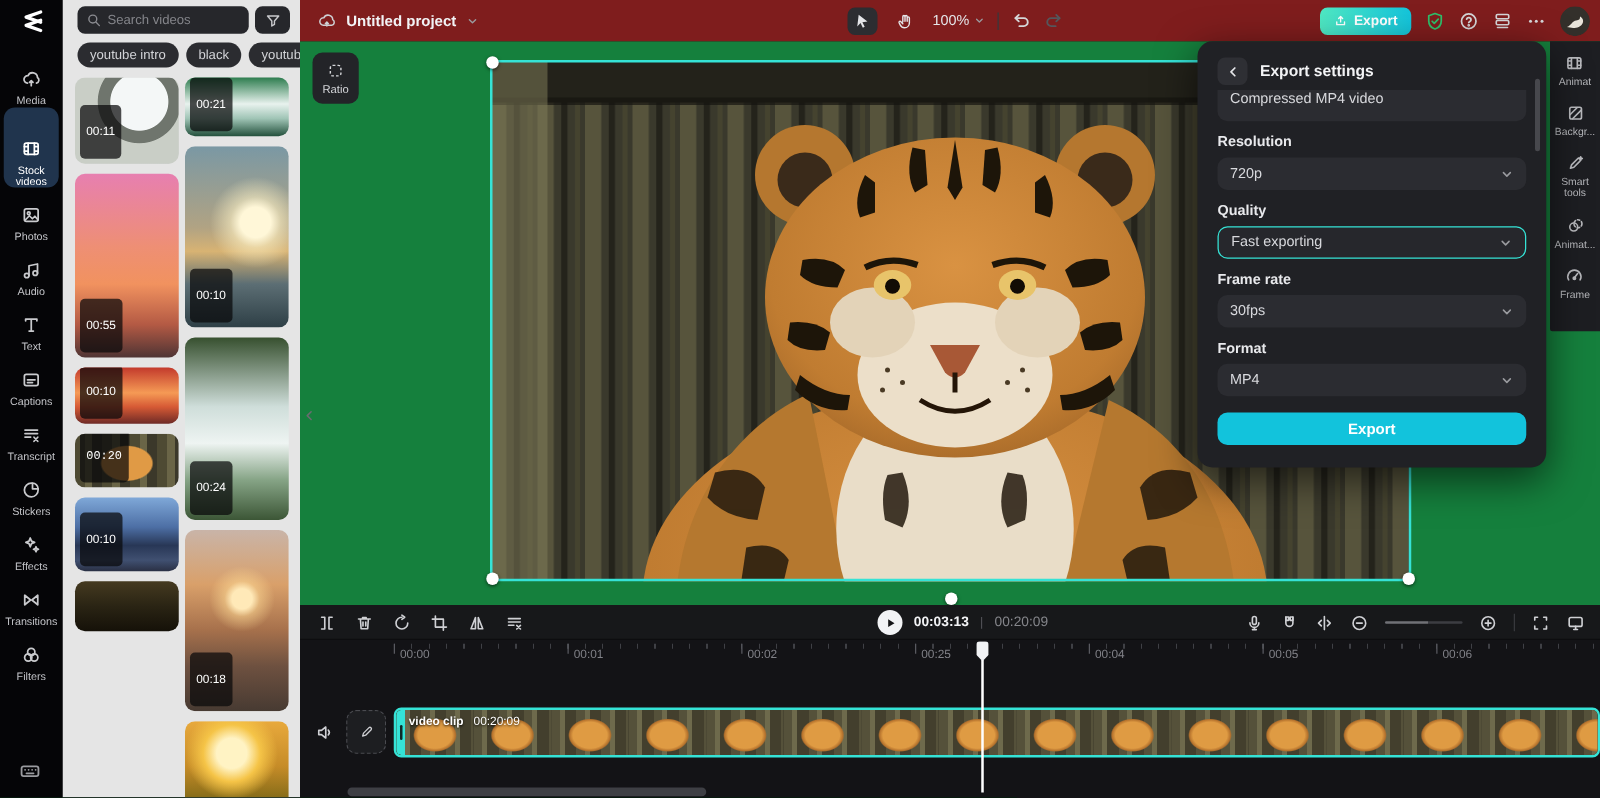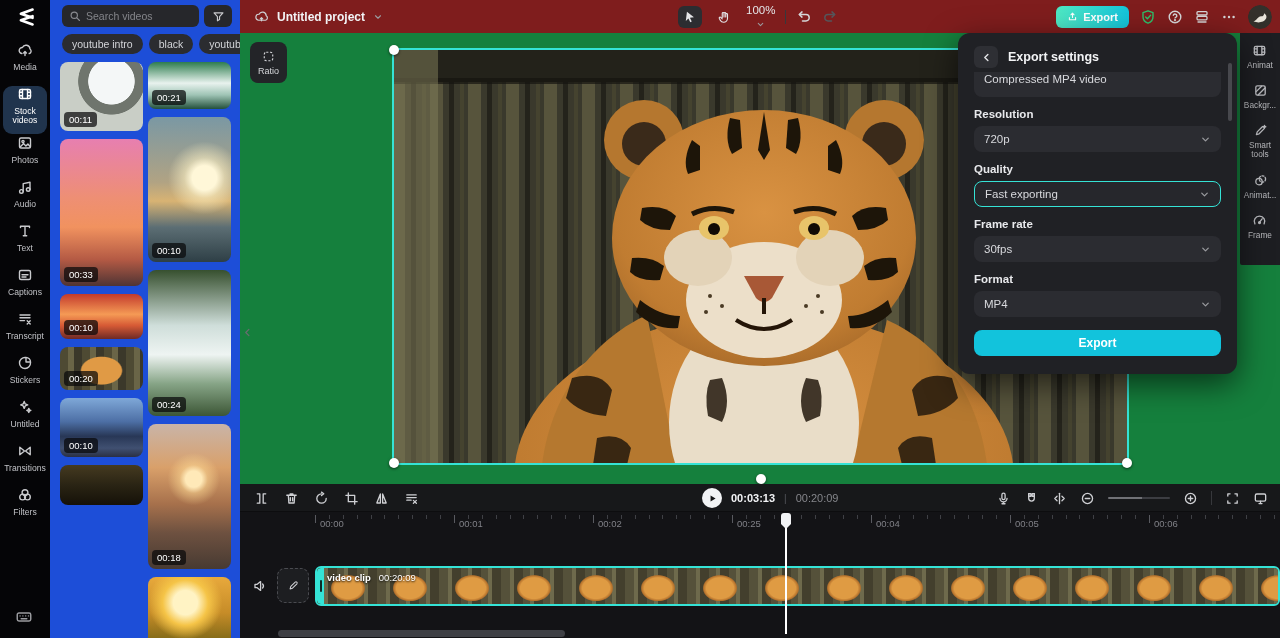--- a/index.html
+++ b/index.html
@@ -10,42 +10,42 @@
     color:#e8e9ec; -webkit-font-smoothing:antialiased;
   }
   .ic { display:inline-flex; align-items:center; justify-content:center; flex:0 0 auto; }
   .ic svg { width:100%; height:100%; display:block; }
 
   
   .leftnav { position:absolute; left:0; top:0; width:50px; height:638px; background:#050507; z-index:6; }
   .logo { width:50px; height:34px; display:flex; align-items:center; justify-content:center; color:#fff; }
   .logo .ic { width:22px; height:22px; }
   .nav-list { display:flex; flex-direction:column; align-items:center; margin-top:8px; }
-  .nav-item { width:44px; height:43px; border-radius:9px; display:flex; flex-direction:column; align-items:center; justify-content:flex-start; gap:5px; cursor:pointer; color:#c9cacd; margin-bottom:1px; }
+  .nav-item { width:44px; height:43px; border-radius:9px; display:flex; flex-direction:column; align-items:center; justify-content:flex-end; gap:5px; cursor:pointer; color:#c9cacd; margin-bottom:1px; }
   .nav-item .ic { width:16px; height:16px; }
   .nav-item .nav-label { font-size:8.6px; color:#c2c3c7; text-align:center; line-height:1.05; }
-  .nav-item.active { background:#20344d; height:48px; }
+  .nav-item.active { background:#20344d; height:64px; }
   .nav-item.active .nav-label, .nav-item.active { color:#fff; }
   .kbd-btn { position:absolute; left:13px; bottom:12px; width:22px; height:18px; color:#9a9b9f; }
 
   
-  .media-panel { position:absolute; left:50px; top:0; width:190px; height:638px; background:#1d4ed8; z-index:5; overflow:hidden; }
+  .media-panel { position:absolute; left:50px; top:0; width:190px; height:638px; background:#e5e5e5; z-index:5; overflow:hidden; }
   .search-row { position:absolute; left:12px; top:5px; width:170px; display:flex; gap:5px; }
   .search-box { width:137px; height:22px; background:#26272b; border-radius:6px; display:flex; align-items:center; padding:0 7px; gap:5px; }
   .search-box .ic { width:12px; height:12px; color:#8a8b90; }
   .search-box input { background:transparent; border:none; outline:none; color:#d8d9dd; font-size:10.5px; width:100%; font-family:"Liberation Sans", sans-serif; }
   .search-box input::placeholder { color:#84858a; }
   .filter-btn { width:28px; height:22px; background:#26272b; border-radius:6px; display:flex; align-items:center; justify-content:center; color:#c9cacd; cursor:pointer; }
   .filter-btn .ic { width:13px; height:13px; }
   .tag-row { position:absolute; left:12px; top:34px; display:flex; gap:6px; }
   .chip { height:20px; padding:0 10px; background:#2b2c30; border-radius:10px; font-size:10.5px; color:#d3d4d8; display:flex; align-items:center; cursor:pointer; white-space:nowrap; }
   .media-col { position:absolute; top:62px; width:83px; display:flex; flex-direction:column; gap:8px; }
   #media-col-1 { left:10px; } #media-col-2 { left:98px; }
   .thumb { position:relative; width:83px; border-radius:8px; cursor:pointer; overflow:hidden; }
-  .duration-badge { position:absolute; left:4px; bottom:4px; background:rgba(8,8,10,.72); color:#fff; font-size:9.5px; padding:2px 5px; border-radius:4px; }
+  .duration-badge { position:absolute; left:4px; bottom:4px; background:rgba(8,8,10,.72); color:#fff; font-size:9.5px; padding:16px 5px; border-radius:4px; }
   .k-plane { background: radial-gradient(circle at 62% 28%, #f4f7f7 0 32%, #6f756d 33% 46%, #c9cec6 47%), linear-gradient(160deg,#e9ece9,#9aa29a); }
   .k-pinksky { background: linear-gradient(180deg,#e77fb0 0%,#ee8f74 40%,#f1925f 60%,#b45a44 82%,#4f3434 100%); }
   .k-redsun { background: linear-gradient(180deg,#c33a2c 0%,#f59a55 45%,#d65a35 70%,#6e2a26 100%); }
   .k-tigerthumb { background: radial-gradient(ellipse 46% 60% at 50% 55%, #e09a45 0 52%, rgba(0,0,0,0) 56%), repeating-linear-gradient(90deg,#4e4a33 0 8px,#6a6547 8px 14px,#3b382a 14px 22px); }
   .k-darksea { background: linear-gradient(180deg,#4a3340 0%,#3a2a33 25%,#241c22 45%,#15120f 100%); }
   .k-city { background: linear-gradient(180deg,#7fa8d8 0%,#4d6fa5 40%,#283756 65%,#405071 85%,#2a3044 100%); }
   .k-darkclouds { background: linear-gradient(180deg,#453a20 0%,#2a2414 50%,#151108 100%); }
   .k-waterfall1 { background: linear-gradient(180deg,#2e7d4f 0%,#e8f2ee 45%,#9fc4b5 70%,#23503c 100%); }
   .k-treesun { background: radial-gradient(circle at 68% 42%, #fff7d8 0 12%, rgba(255,244,200,.55) 20%, rgba(0,0,0,0) 36%), linear-gradient(180deg,#7a98a4 0%,#b1a383 45%,#d8b373 58%,#5c6e74 76%,#2e3f46 100%); }
   .k-waterfall2 { background: linear-gradient(180deg,#37502f 0%,#cfdeda 38%,#eef4f2 58%,#86a486 78%,#3c5636 100%); }
@@ -55,21 +55,21 @@
   
   .topbar { position:absolute; left:240px; top:0; width:1040px; height:33px; background:#7f1d1d; z-index:5; }
   .project-group { position:absolute; left:14px; top:0; height:33px; display:flex; align-items:center; gap:8px; }
   .project-group .ic { width:15px; height:15px; color:#cfd0d4; }
   .project-name { font-size:12px; font-weight:bold; color:#f2f3f5; }
   .proj-chev { width:10px !important; height:10px !important; color:#9a9b9f !important; cursor:pointer; }
   .playctrl-group { position:absolute; left:438px; top:0; height:33px; display:flex; align-items:center; gap:10px; }
   .tool-toggle { width:24px; height:22px; border-radius:6px; display:flex; align-items:center; justify-content:center; color:#e4e5e8; cursor:pointer; }
   .tool-toggle.active { background:#2c2d31; }
   .tool-toggle .ic { width:14px; height:14px; }
-  .zoom-group { display:flex; align-items:center; gap:4px; cursor:pointer;flex-direction:column; }
+  .zoom-group { display:flex; align-items:center; gap:4px; cursor:pointer; }
   .zoom-text { font-size:11.5px; color:#e4e5e8; }
   .chev-s { width:9px; height:9px; color:#9a9b9f; }
   .vdiv { width:1px; height:14px; background:#37383c; }
   .hist-btn { width:16px; height:16px; color:#d5d6d8; cursor:pointer; }
   .hist-btn.disabled { color:#55565b; }
   .topright-group { position:absolute; right:8px; top:0; height:33px; display:flex; align-items:center; gap:11px; }
   .export-btn-top { height:22px; padding:0 11px; border-radius:6px; background:linear-gradient(90deg,#4fe8c3,#14c4db); display:flex; align-items:center; gap:5px; color:#fff; font-size:11px; font-weight:bold; cursor:pointer; }
   .export-btn-top .ic { width:11px; height:11px; }
   .topright-group > .tb-ic { width:16px; height:16px; color:#d5d6d8; cursor:pointer; }
   .tb-ic.shield { color:#2fbf6b; }
@@ -233,21 +233,21 @@
           </span>
           <span class="nav-label">Stickers</span>
         </div>
         <div class="nav-item">
           <span class="ic">
             <svg viewBox="0 0 16 16" fill="none" stroke="currentColor" stroke-width="1.4" stroke-linecap="round" stroke-linejoin="round">
               <path d="M7.2 2.4l1 2.5 2.5 1-2.5 1-1 2.5-1-2.5-2.5-1 2.5-1z"></path>
               <path d="M11.8 9.4l.6 1.4 1.4.6-1.4.6-.6 1.4-.6-1.4-1.4-.6 1.4-.6z"></path>
             </svg>
           </span>
-          <span class="nav-label">Untitled</span>
+          <span class="nav-label">Effects</span>
         </div>
         <div class="nav-item">
           <span class="ic">
             <svg viewBox="0 0 16 16" fill="none" stroke="currentColor" stroke-width="1.4" stroke-linecap="round" stroke-linejoin="round">
               <path d="M2.8 4.2v7.6l4.7-3.8zM13.2 4.2v7.6L8.5 8z"></path>
             </svg>
           </span>
           <span class="nav-label">Transitions</span>
         </div>
         <div class="nav-item">
@@ -291,26 +291,26 @@
     <div class="tag-row" id="tag-row">
         <span class="chip">youtube intro</span>
         <span class="chip">black</span>
         <span class="chip">youtube</span>
       </div>
     <div class="media-col" id="media-col-1">
         <div class="thumb k-plane" style="height: 69px;">
           <span class="duration-badge">00:11</span>
         </div>
         <div class="thumb k-pinksky" style="height: 147px;">
-          <span class="duration-badge">00:33</span>
+          <span class="duration-badge">00:55</span>
         </div>
         <div class="thumb k-redsun" style="height: 45px;">
           <span class="duration-badge">00:10</span>
         </div>
-        <div class="thumb k-tigerthumb" style="height: 43px;">
+        <div class="thumb k-tigerthumb" style="height: 43px; font-family: Liberation Mono, monospace;">
           <span class="duration-badge">00:20</span>
         </div>
         <div class="thumb k-city" style="height: 59px;">
           <span class="duration-badge">00:10</span>
         </div>
         <div class="thumb k-darkclouds" style="height: 40px;"></div>
       </div>
     <div class="media-col" id="media-col-2">
         <div class="thumb k-waterfall1" style="height: 47px;">
           <span class="duration-badge">00:21</span>

